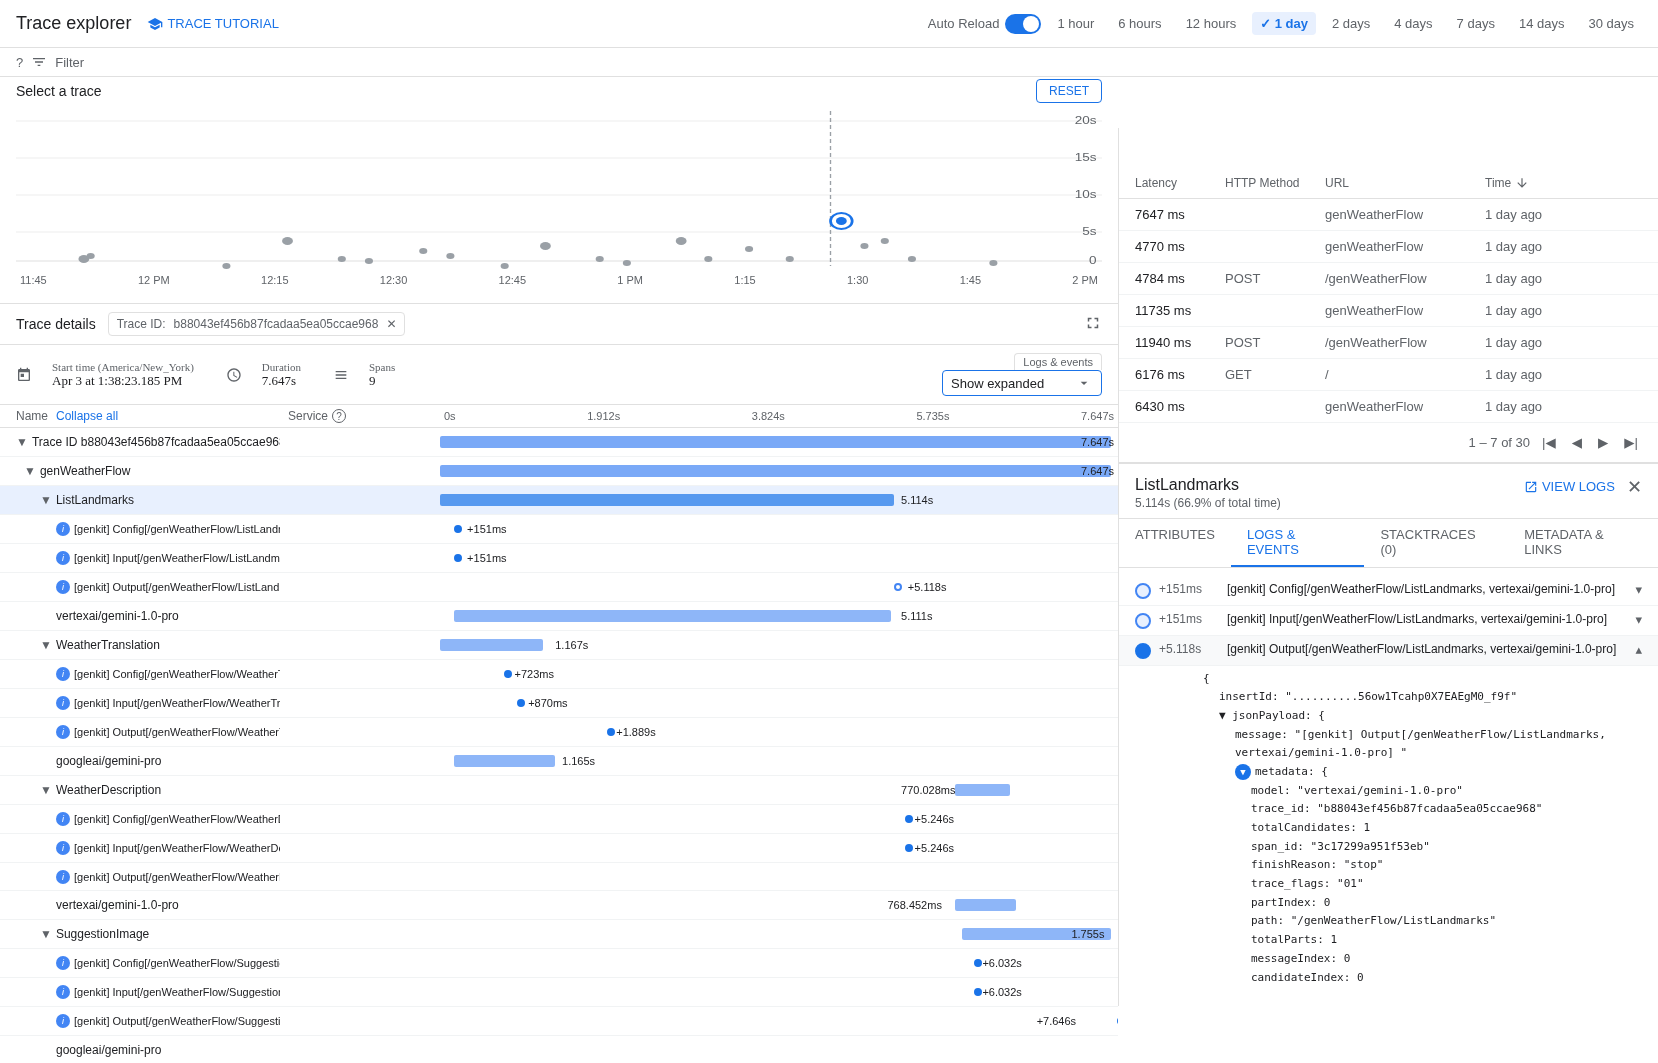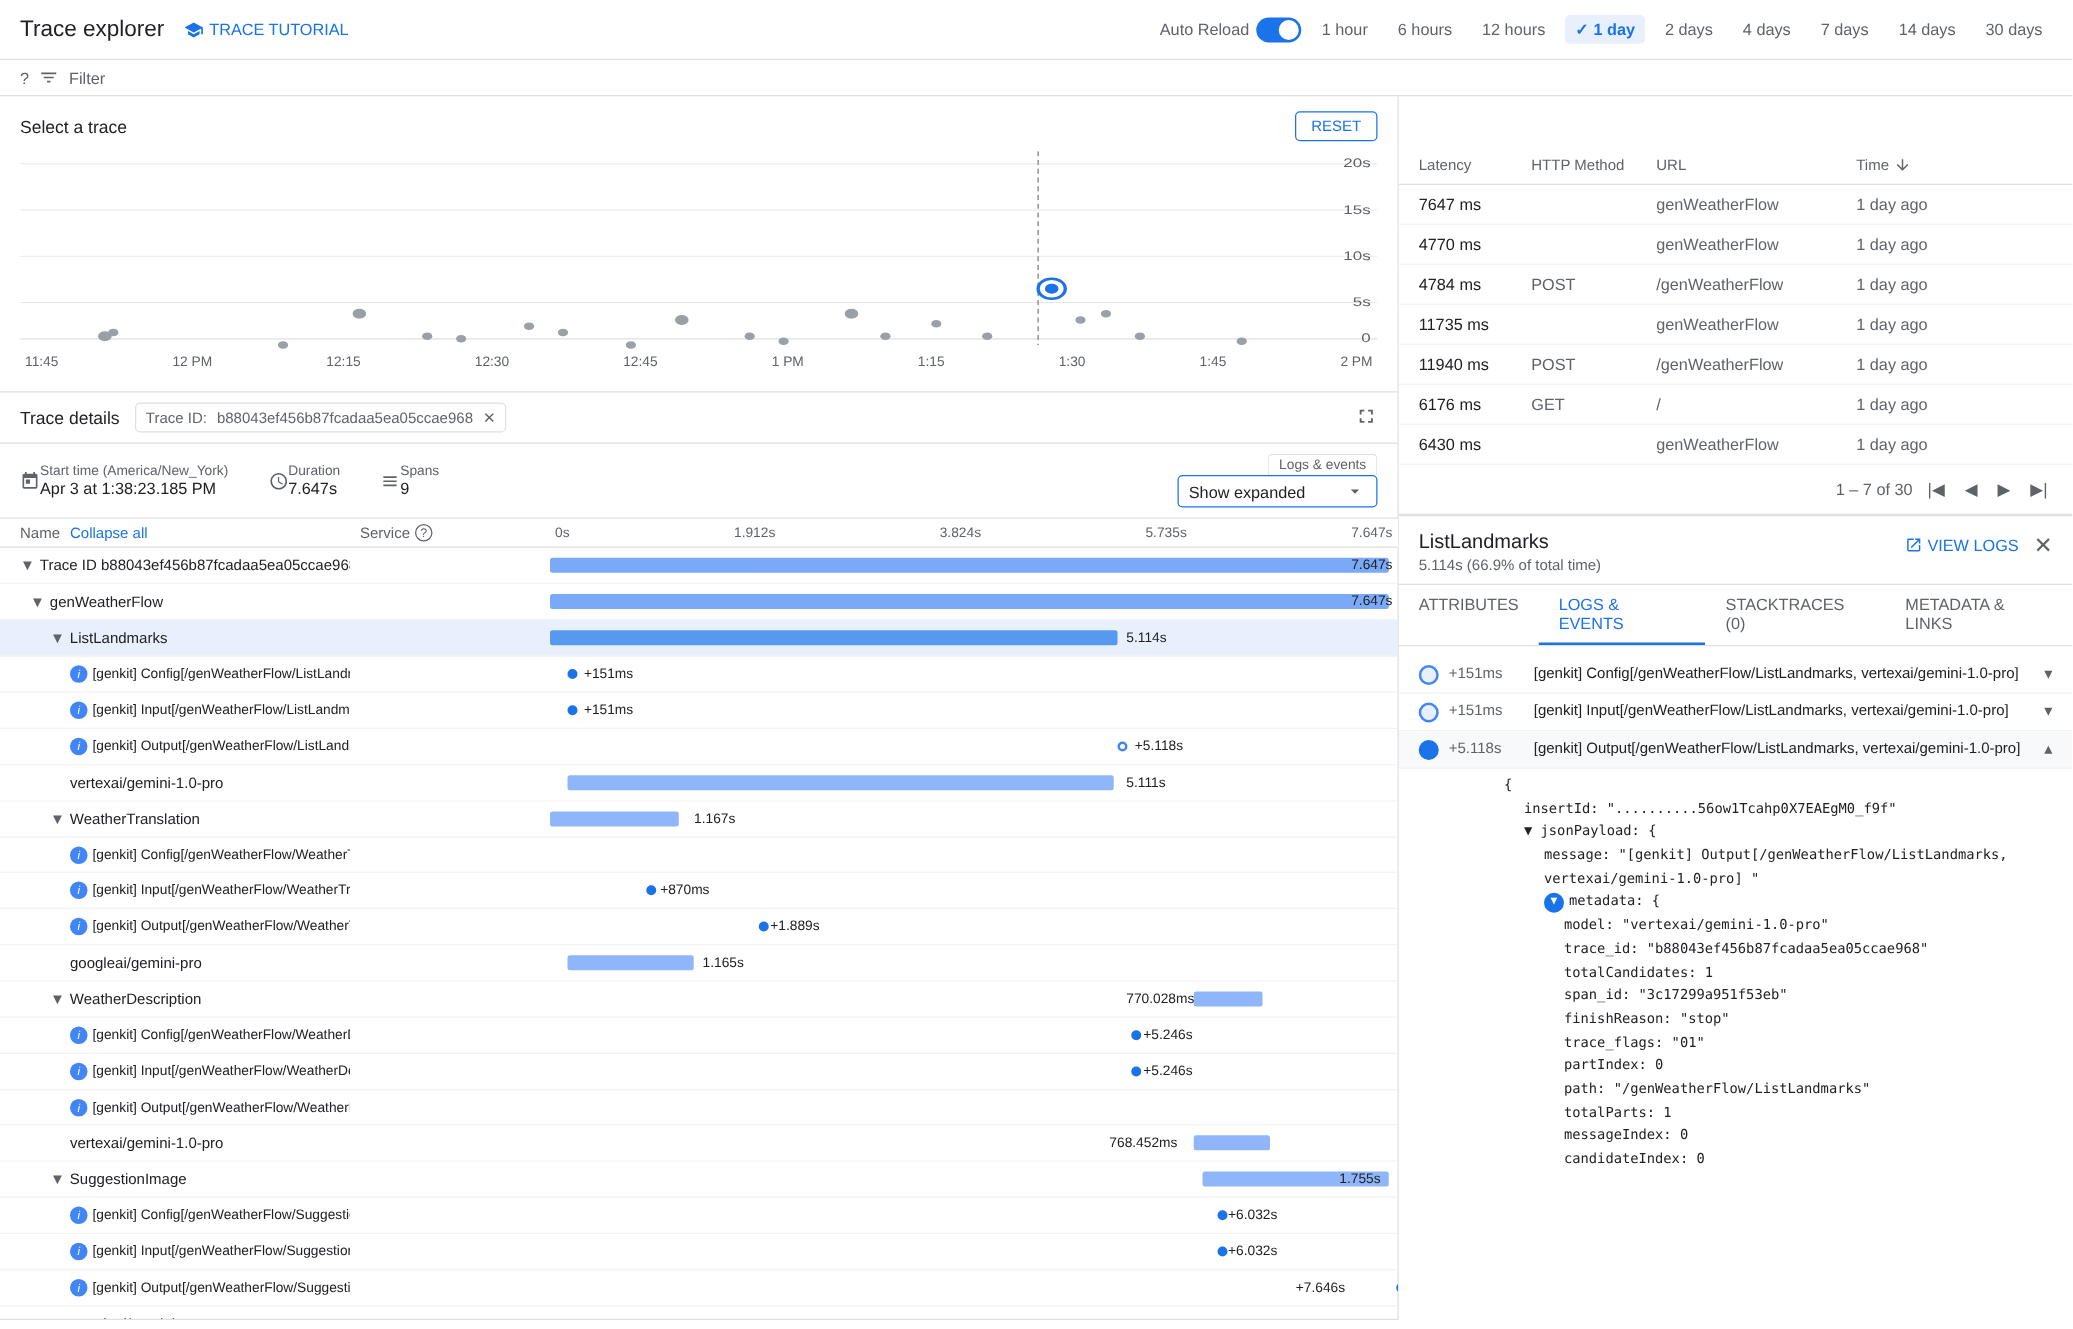--- a/index.html
+++ b/index.html
@@ -16,21 +16,21 @@
     .toggle-knob { width: 16px; height: 16px; background: #fff; border-radius: 50%; position: absolute; top: 2px; right: 2px; }
     .time-btn { padding: 4px 8px; border: none; background: none; color: #5f6368; cursor: pointer; font-size: 13px; border-radius: 4px; }
     .time-btn.active { background: #e8f0fe; color: #1a73e8; font-weight: 700; }
 
     
     .filter-bar { display: flex; align-items: center; padding: 6px 16px; border-bottom: 1px solid #e0e0e0; gap: 8px; }
     .filter-label { font-size: 13px; color: #5f6368; }
     .filter-input { border: none; outline: none; font-size: 13px; color: #9aa0a6; flex: 1; }
 
     
-    .main-content { display: flex; height: calc(1063px - 48px - 36px); }
+    .main-content { display: flex; height: calc(1063px - 48px - 36px); align-items: center; }
 
     
     .left-panel { flex: 1; min-width: 0; display: flex; flex-direction: column; }
 
     
     .chart-section { border-bottom: 1px solid #e0e0e0; padding: 12px 16px; position: relative; }
     .chart-header { display: flex; align-items: center; justify-content: space-between; margin-bottom: 8px; }
     .chart-title { font-size: 14px; font-weight: 500; }
     .reset-btn { padding: 4px 12px; border: 1px solid #1a73e8; background: #fff; color: #1a73e8; border-radius: 4px; cursor: pointer; font-size: 12px; font-weight: 500; }
     .chart-container { position: relative; height: 180px; }
@@ -40,21 +40,21 @@
     
     .trace-details { border-bottom: 1px solid #e0e0e0; flex: 1; overflow: hidden; display: flex; flex-direction: column; }
     .trace-details-header { display: flex; align-items: center; padding: 8px 16px; border-bottom: 1px solid #e0e0e0; gap: 12px; }
     .trace-details-title { font-size: 14px; font-weight: 500; }
     .trace-id-box { display: flex; align-items: center; border: 1px solid #e0e0e0; border-radius: 4px; padding: 4px 8px; gap: 8px; font-size: 12px; color: #5f6368; }
     .trace-id-text { font-size: 12px; }
     .close-btn { color: #5f6368; cursor: pointer; }
     .expand-btn { margin-left: auto; color: #5f6368; cursor: pointer; }
 
     .trace-meta { display: flex; align-items: center; padding: 8px 16px; gap: 32px; border-bottom: 1px solid #e0e0e0; }
-    .meta-item { display: flex; align-items: center; gap: 0; }
+    .meta-item { display: flex; align-items: center; gap: 20px; font-family: Liberation Serif, serif; }
     .meta-label { font-size: 11px; color: #5f6368; }
     .meta-value { font-size: 13px; color: #202124; }
     .logs-events-dropdown { margin-left: auto; display: flex; flex-direction: column; align-items: flex-end; }
     .logs-label { font-size: 11px; color: #5f6368; border: 1px solid #e0e0e0; border-bottom: none; padding: 2px 8px; background: #fff; border-radius: 4px 4px 0 0; }
     .logs-select { display: flex; align-items: center; border: 1px solid #1a73e8; border-radius: 4px; padding: 4px 8px; cursor: pointer; gap: 32px; background: #fff; min-width: 160px; }
     .logs-select-text { font-size: 13px; color: #202124; }
 
     
     .spans-table { flex: 1; overflow-y: auto; overflow-x: hidden; }
     .spans-header { display: flex; align-items: center; border-bottom: 1px solid #e0e0e0; padding: 4px 0; position: sticky; top: 0; background: #fff; z-index: 10; }
@@ -400,20 +400,24 @@
             <span class="span-duration" style="left:17%;right:auto;">1.167s</span>
           </div>
         </div>
 
         <div class="span-row">
           <div class="span-name-cell indent-3">
             <span class="info-icon">i</span>
             <span style="font-size:11px;">[genkit] Config[/genWeatherFlow/WeatherTranslation, googleai/gemini-...</span>
           </div>
           <div class="span-service-cell"></div>
+          <div class="span-timeline-cell">
+            <span class="dot-blue" style="position:absolute;left:9.4%;"></span>
+            <span style="position:absolute;left:11%;font-size:11px;">+723ms</span>
+          </div>
         </div>
 
         <div class="span-row">
           <div class="span-name-cell indent-3">
             <span class="info-icon">i</span>
             <span style="font-size:11px;">[genkit] Input[/genWeatherFlow/WeatherTranslation, googleai/gemini-p...</span>
           </div>
           <div class="span-service-cell"></div>
           <div class="span-timeline-cell">
             <span class="dot-blue" style="position:absolute;left:11.4%;"></span>

